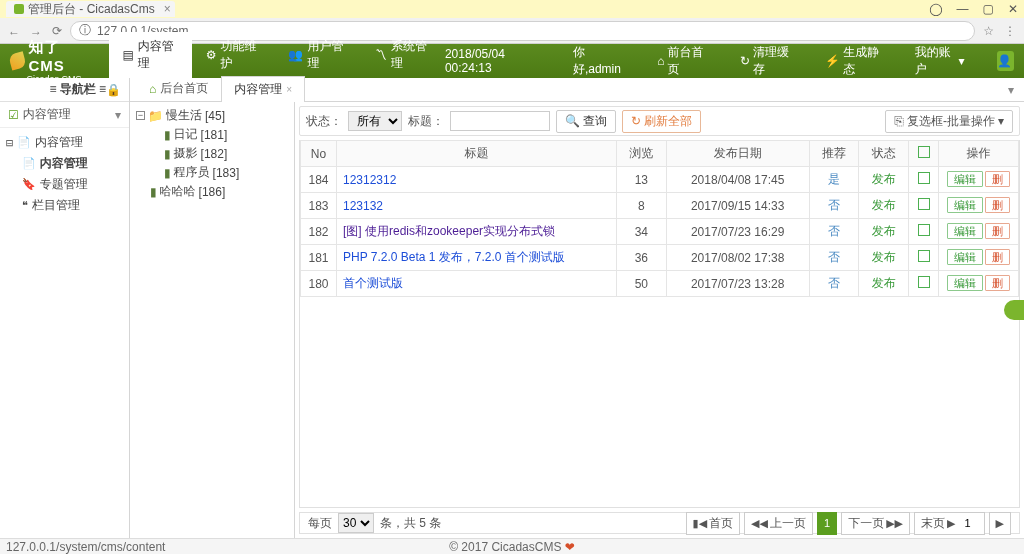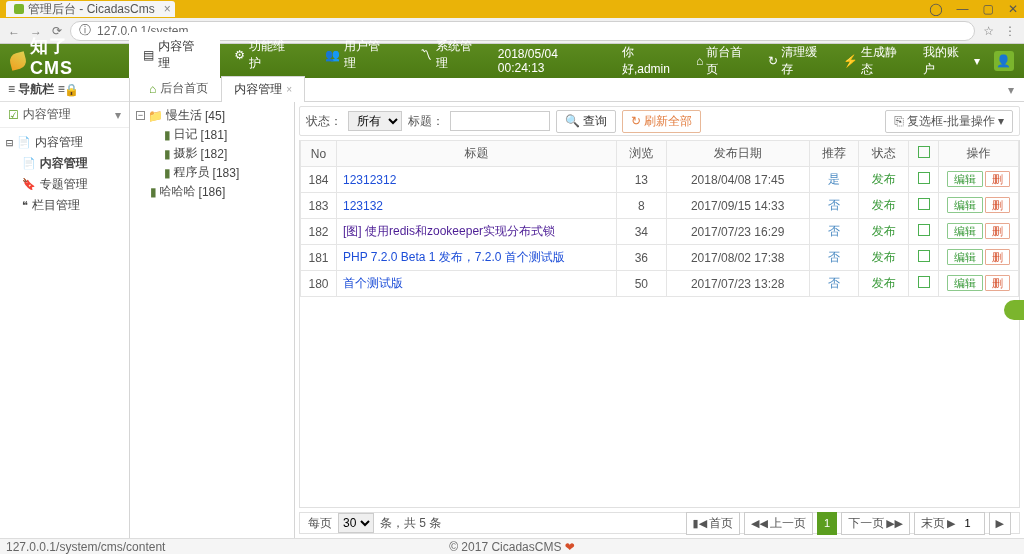--- a/index.html
+++ b/index.html
@@ -1,39 +1,39 @@
 <!DOCTYPE html>
 <html><head>
 <meta charset="utf-8">
 <style>
 * { margin:0; padding:0; box-sizing:border-box; font-family:"Microsoft YaHei",Arial,sans-serif; font-size:12px; }
 body { background:#fff; width:1024px; height:554px; overflow:hidden; }
-.titlebar { height:18px; background:#eab308; display:flex; align-items:center; padding:0 6px;text-align:right; }
+.titlebar { height:18px; background:#fef9c3; display:flex; align-items:center; padding:0 6px;text-align:right; }
 .titlebar .tab { background:#f5f5f5; height:16px; padding:0 20px 0 8px; border-radius:3px 3px 0 0; display:flex; align-items:center; gap:4px; font-size:11px; color:#555; position:relative; }
 .titlebar .tab .favicon { width:10px; height:10px; background:#7bb52d; border-radius:2px; }
 .titlebar .tab .x { position:absolute; right:4px; color:#888; }
 .titlebar .wctl { margin-left:auto; display:flex; gap:14px; color:#555; }
 .urlbar { height:26px; background:#f1f1f1; border-bottom:1px solid #d0d0d0; display:flex; align-items:center; padding:0 8px; gap:8px; color:#5a5a5a; }
 .urlbar .nav { display:flex; gap:10px; color:#7a7a7a; }
 .urlbar .addr { flex:1; background:#fff; border:1px solid #d0d0d0; border-radius:12px; height:20px; display:flex; align-items:center; padding:0 8px; gap:6px; color:#666; font-size:11px; }
 .urlbar .right { display:flex; gap:10px; color:#7a7a7a; }
 .header { height:34px; background:linear-gradient(#5b8a1f,#4c7a13); display:flex; align-items:stretch; color:#fff; }
 .logo { display:flex; align-items:center; padding:0 10px; gap:4px; }
 .logo .leaf { width:16px; height:16px; background:linear-gradient(45deg,#f0a020,#e0d050); border-radius:50% 0; transform:rotate(-15deg); }
-.logo .txt1 { font-size:18px; font-weight:bold; letter-spacing:1px; }
+.logo .txt1 { font-size:15px; font-weight:bold; letter-spacing:1px; }
 .logo .txt2 { font-size:9px; margin-left:-2px; }
 .menus { display:flex; align-items:flex-end; margin-left:8px; }
 .menus .m { padding:6px 14px; display:flex; align-items:center; gap:4px; cursor:pointer; }
 .menus .m.active { background:#fff; color:#333; border-radius:2px 2px 0 0; }
-.header .right { margin-left:auto; display:flex; align-items:center; gap:14px; padding-right:10px; font-size:11px; }
+.header .right { margin-left:auto; display:flex; align-items:center; gap:32px; padding-right:10px; font-size:11px; }
 .header .right .lnk { display:flex; align-items:center; gap:3px; cursor:pointer; }
 .header .uicon { width:20px; height:20px; background:#7bb52d; border-radius:3px; display:flex; align-items:center; justify-content:center; }
 .body { display:flex; height:calc(554px - 18px - 26px - 34px - 16px); }
 .sidebar { width:130px; border-right:1px solid #d5d5d5; display:flex; flex-direction:column; }
-.navhead { height:24px; display:flex; align-items:center; justify-content:flex-start; padding:0 8px; border-bottom:1px solid #e0e0e0; font-weight:bold; color:#444; }
+.navhead { height:24px; display:flex; align-items:center; justify-content:flex-end; padding:0 8px; border-bottom:1px solid #e0e0e0; font-weight:bold; color:#444; }
 .navhead .lock { color:#5b9e1f; }
 .navgrp { padding:4px 8px; border-bottom:1px solid #eee; color:#555; display:flex; align-items:center; gap:4px; }
 .navgrp .chk { color:#5b9e1f; }
 .navgrp .dd { margin-left:auto; color:#888; }
 .navtree { padding:4px 6px; color:#444; }
 .navtree .exp { color:#666; font-family:monospace; }
 .navtree .lvl2 { padding-left:16px; }
 .navtree .item { padding:2px 0; display:flex; align-items:center; gap:4px; cursor:pointer; }
 .navtree .item.active { font-weight:bold; }
 .navtree .ic { font-size:11px; }

